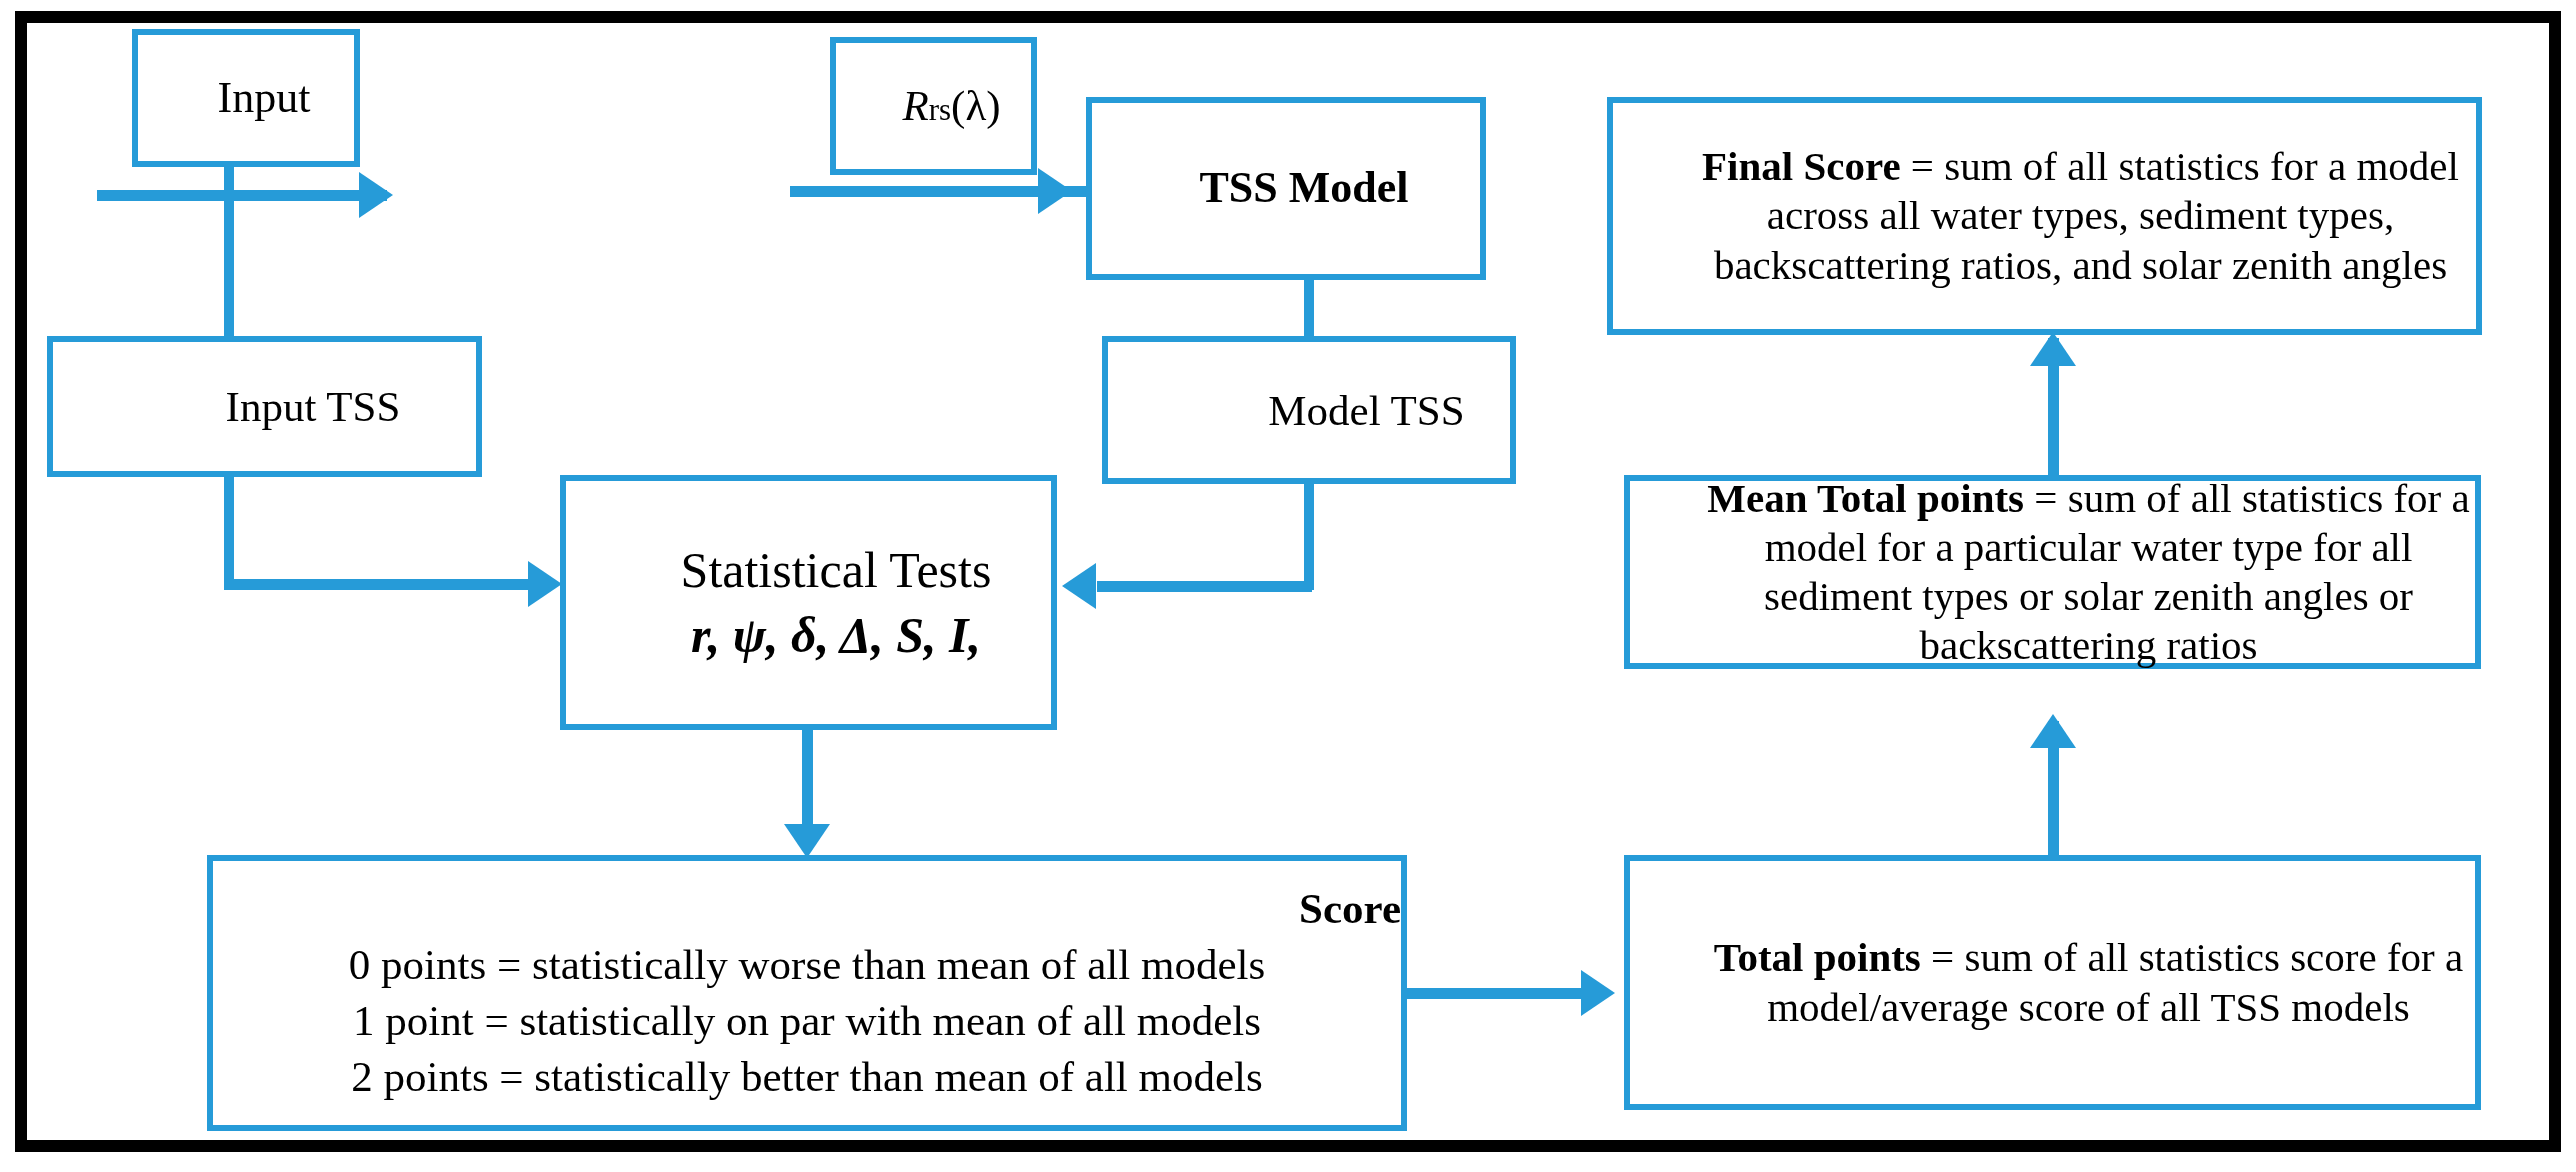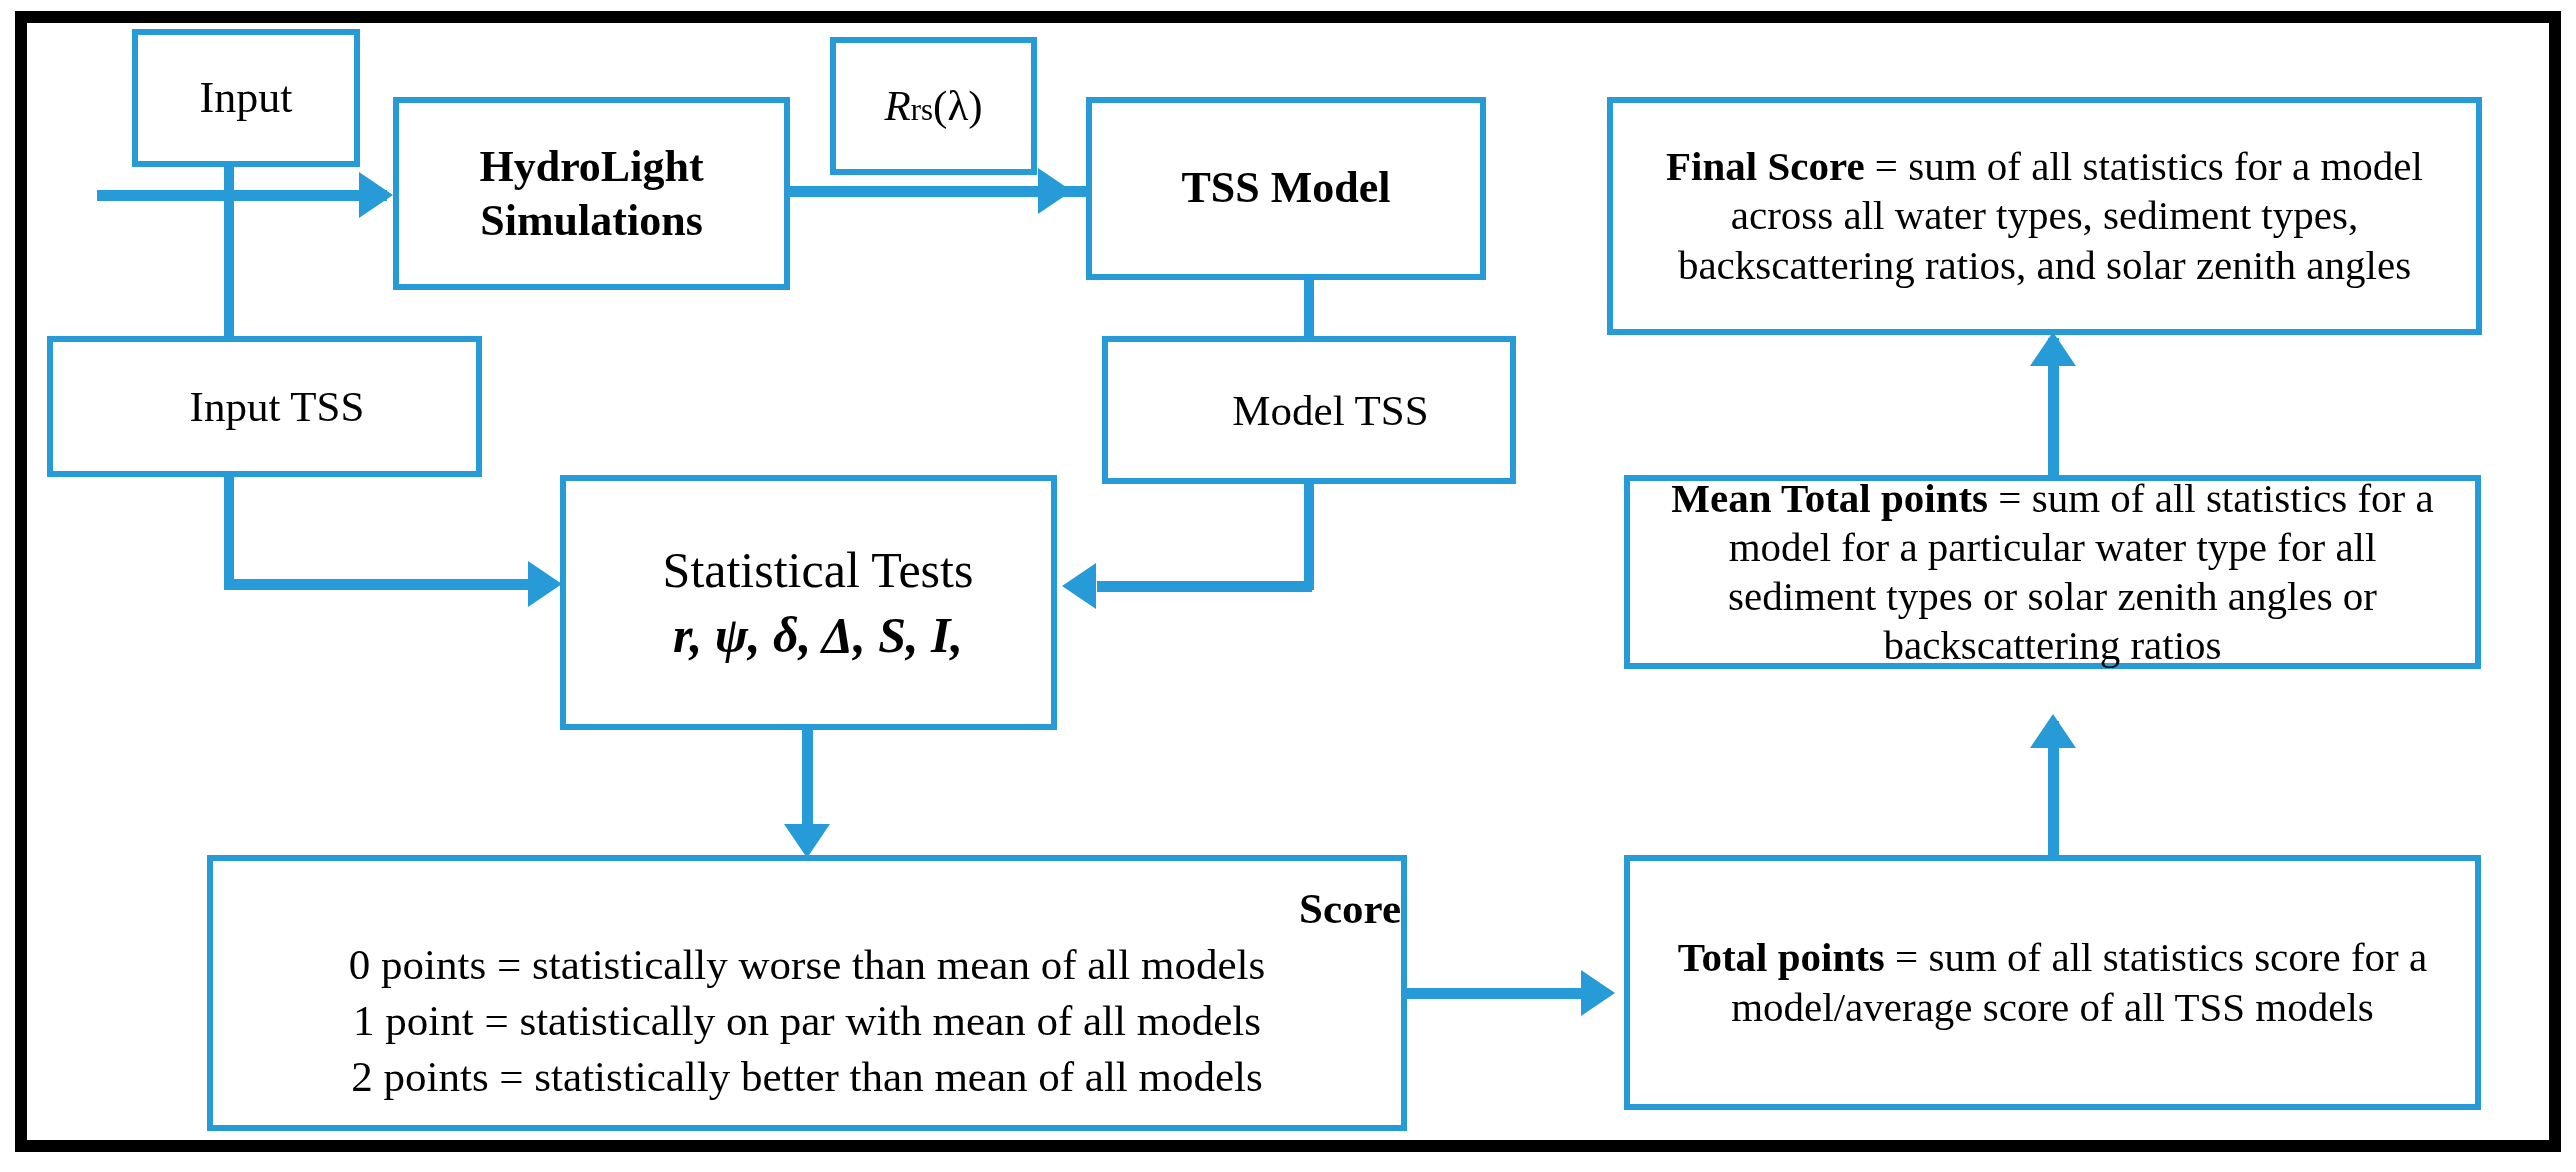--- a/index.html
+++ b/index.html
@@ -33,21 +33,21 @@
     border: 6.2px solid #269BD8;
     background: #ffffff;
     display: flex;
     flex-direction: column;
     justify-content: center;
     color: #000000;
     z-index: 5;
   }
   .node.center   { align-items: center; text-align: center; }
   .node.leftal   { align-items: flex-start; text-align: center; }
-  .node .txt { display: block; width: 100%; }
+  .node .txt { display: block; width: 100%; margin-left: 36px; }
   .bold { font-weight: bold; }
 
   
   .hline, .vline {
     position: absolute;
     background: #269BD8;
     z-index: 2;
   }
   .arrow-r, .arrow-l, .arrow-u, .arrow-d {
     position: absolute;
@@ -129,24 +129,20 @@
   <div class="vline" style="left:2048px; top:721px; width:11px; height:138px;"></div>
   <div class="arrow-u" style="left:2030px; top:714px;"></div>
 
   <div class="vline" style="left:2048px; top:338px; width:11px; height:138px;"></div>
   <div class="arrow-u" style="left:2030px; top:332px;"></div>
 
   <div id="node-input" class="node center">
     <span class="txt">Input</span>
   </div>
 
-  <div id="node-hydrolight" class="node center">
-    <span class="txt bold">HydroLight</span>
-    <span class="txt bold">Simulations</span>
-  </div>
 
   <div id="node-rrs" class="node center">
     <span class="txt"><span class="ital">R</span><span class="rrs-sub">rs</span><span>(λ)</span></span>
   </div>
 
   <div id="node-tssmodel" class="node center">
     <span class="txt bold">TSS Model</span>
   </div>
 
   <div id="node-inputtss" class="node leftal">

